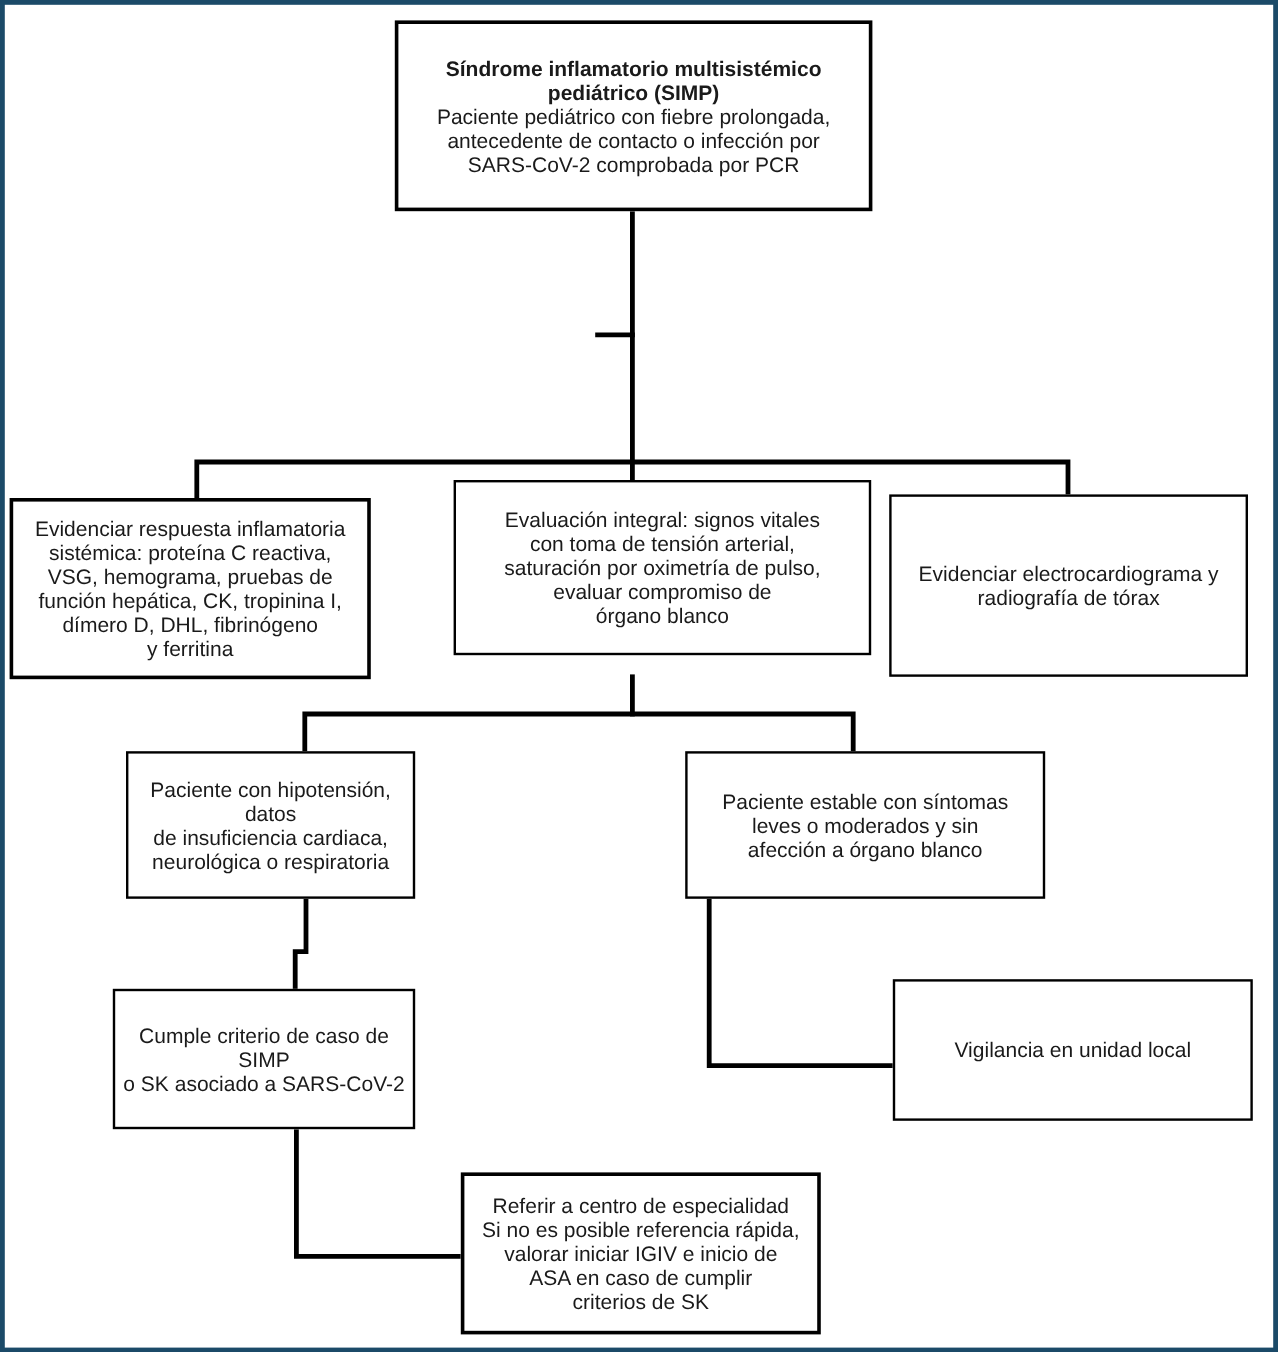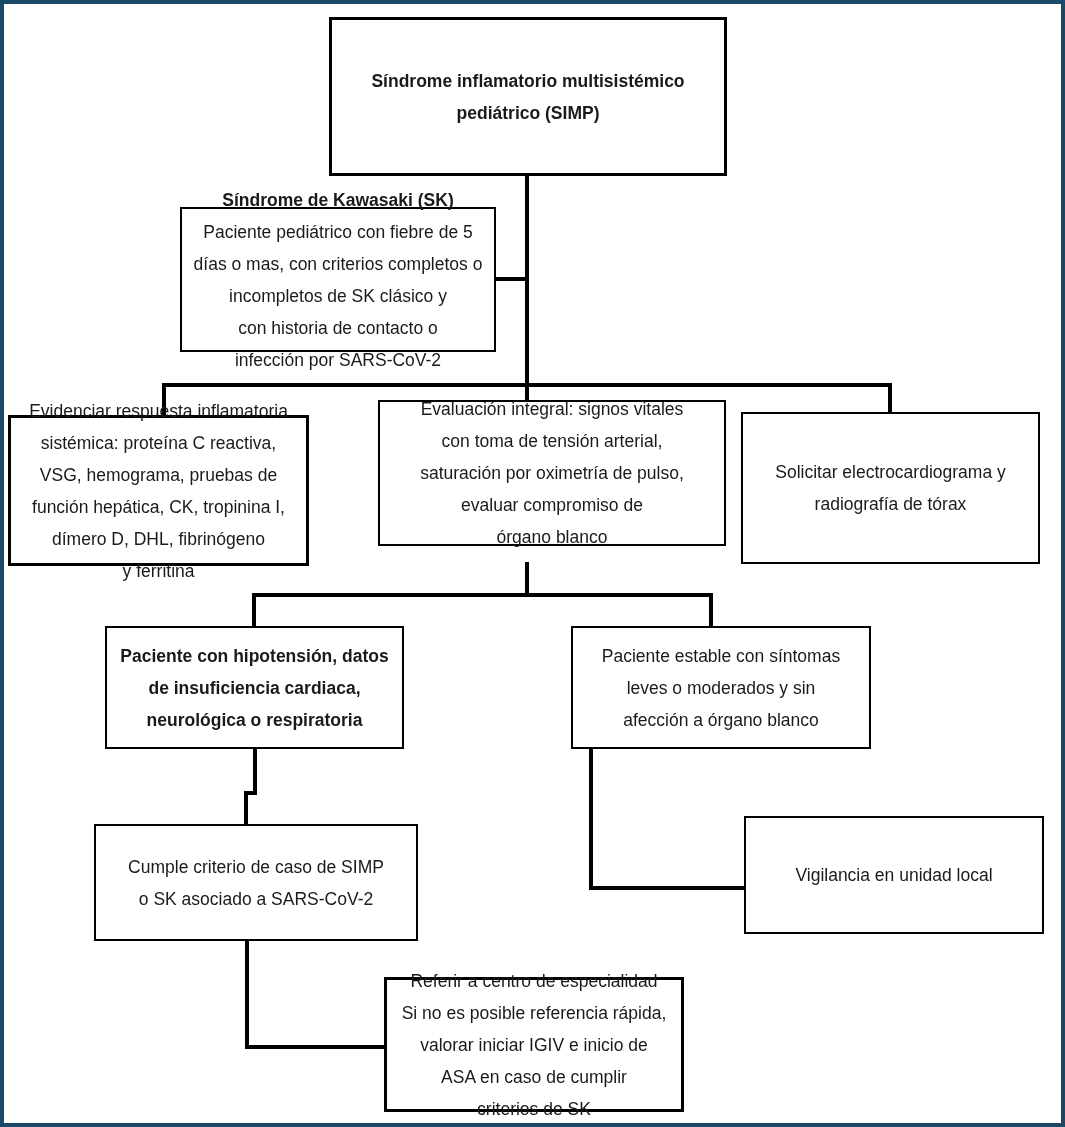--- a/index.html
+++ b/index.html
@@ -40,36 +40,36 @@
     position: absolute;
     background: var(--background);
     border: 2px solid var(--box_border);
     color: var(--text);
     display: flex;
     flex-direction: column;
     justify-content: center;
     align-items: center;
     text-align: center;
     font-size: 17.5px;
-    line-height: 32px;
+    line-height: 20px;
     white-space: pre-line;
     padding: 4px 6px;
   }
   .box .title { font-weight: bold; }
   .thick { border-width: 3px; }
 
   
   .b-simp        { left: 325px; top: 13px;  width: 398px; height: 159px; }
   .b-kawasaki    { left: 176px; top: 203px; width: 316px; height: 145px; }
   .b-inflamatoria{ left: 4px;  top: 411px; width: 301px; height: 151px; }
   .b-evaluacion  { left: 374px; top: 396px; width: 348px; height: 146px; }
   .b-solicitar   { left: 737px; top: 408px; width: 299px; height: 152px; }
-  .b-hipotension { left: 101px; top: 622px; width: 299px; height: 123px; font-weight: bold; }
+  .b-hipotension { left: 101px; top: 622px; width: 241px; height: 123px; }
   .b-estable     { left: 555px; top: 622px; width: 300px; height: 123px; margin-left: 12px; }
-  .b-cumple      { left: 90px;  top: 820px; width: 324px; height: 117px; }
+  .b-cumple      { left: 90px;  top: 820px; width: 252px; height: 117px; }
   .b-vigilancia  { left: 740px; top: 812px; width: 300px; height: 118px; }
   .b-referir     { left: 380px; top: 973px; width: 300px; height: 135px; }
 </style>
 </head>
 <body>
 
 <div class="frame">
 
   <svg class="wires" viewBox="0 0 1065 1127">
 
@@ -85,50 +85,45 @@
     <polyline points="251,745 251,789 242,789 242,821"></polyline>
 
     <polyline points="587,745 587,884 740,884"></polyline>
 
     <polyline points="243,937 243,1043 380,1043"></polyline>
   </svg>
 
   <div class="box thick b-simp">
     <div class="title">Síndrome inflamatorio multisistémico
 pediátrico (SIMP)</div>
+    <div class="body">Paciente pediátrico con fiebre prolongada,
+antecedente de contacto o infección por
+SARS-CoV-2 comprobada por PCR</div>
   </div>
 
-  <div class="box b-kawasaki">
-    <div class="title">Síndrome de Kawasaki (SK)</div>
-    <div class="body">Paciente pediátrico con fiebre de 5
-días o mas, con criterios completos o
-incompletos de SK clásico y
-con historia de contacto o
-infección por SARS-CoV-2</div>
-  </div>
 
   <div class="box thick b-inflamatoria">
     <div class="body">Evidenciar respuesta inflamatoria
 sistémica: proteína C reactiva,
 VSG, hemograma, pruebas de
 función hepática, CK, tropinina I,
 dímero D, DHL, fibrinógeno
 y ferritina</div>
   </div>
 
   <div class="box b-evaluacion">
     <div class="body">Evaluación integral: signos vitales
 con toma de tensión arterial,
 saturación por oximetría de pulso,
 evaluar compromiso de
 órgano blanco</div>
   </div>
 
   <div class="box b-solicitar">
-    <div class="body">Solicitar electrocardiograma y
+    <div class="body">Evidenciar electrocardiograma y
 radiografía de tórax</div>
   </div>
 
   <div class="box b-hipotension">
     <div class="body">Paciente con hipotensión, datos
 de insuficiencia cardiaca,
 neurológica o respiratoria</div>
   </div>
 
   <div class="box b-estable">

